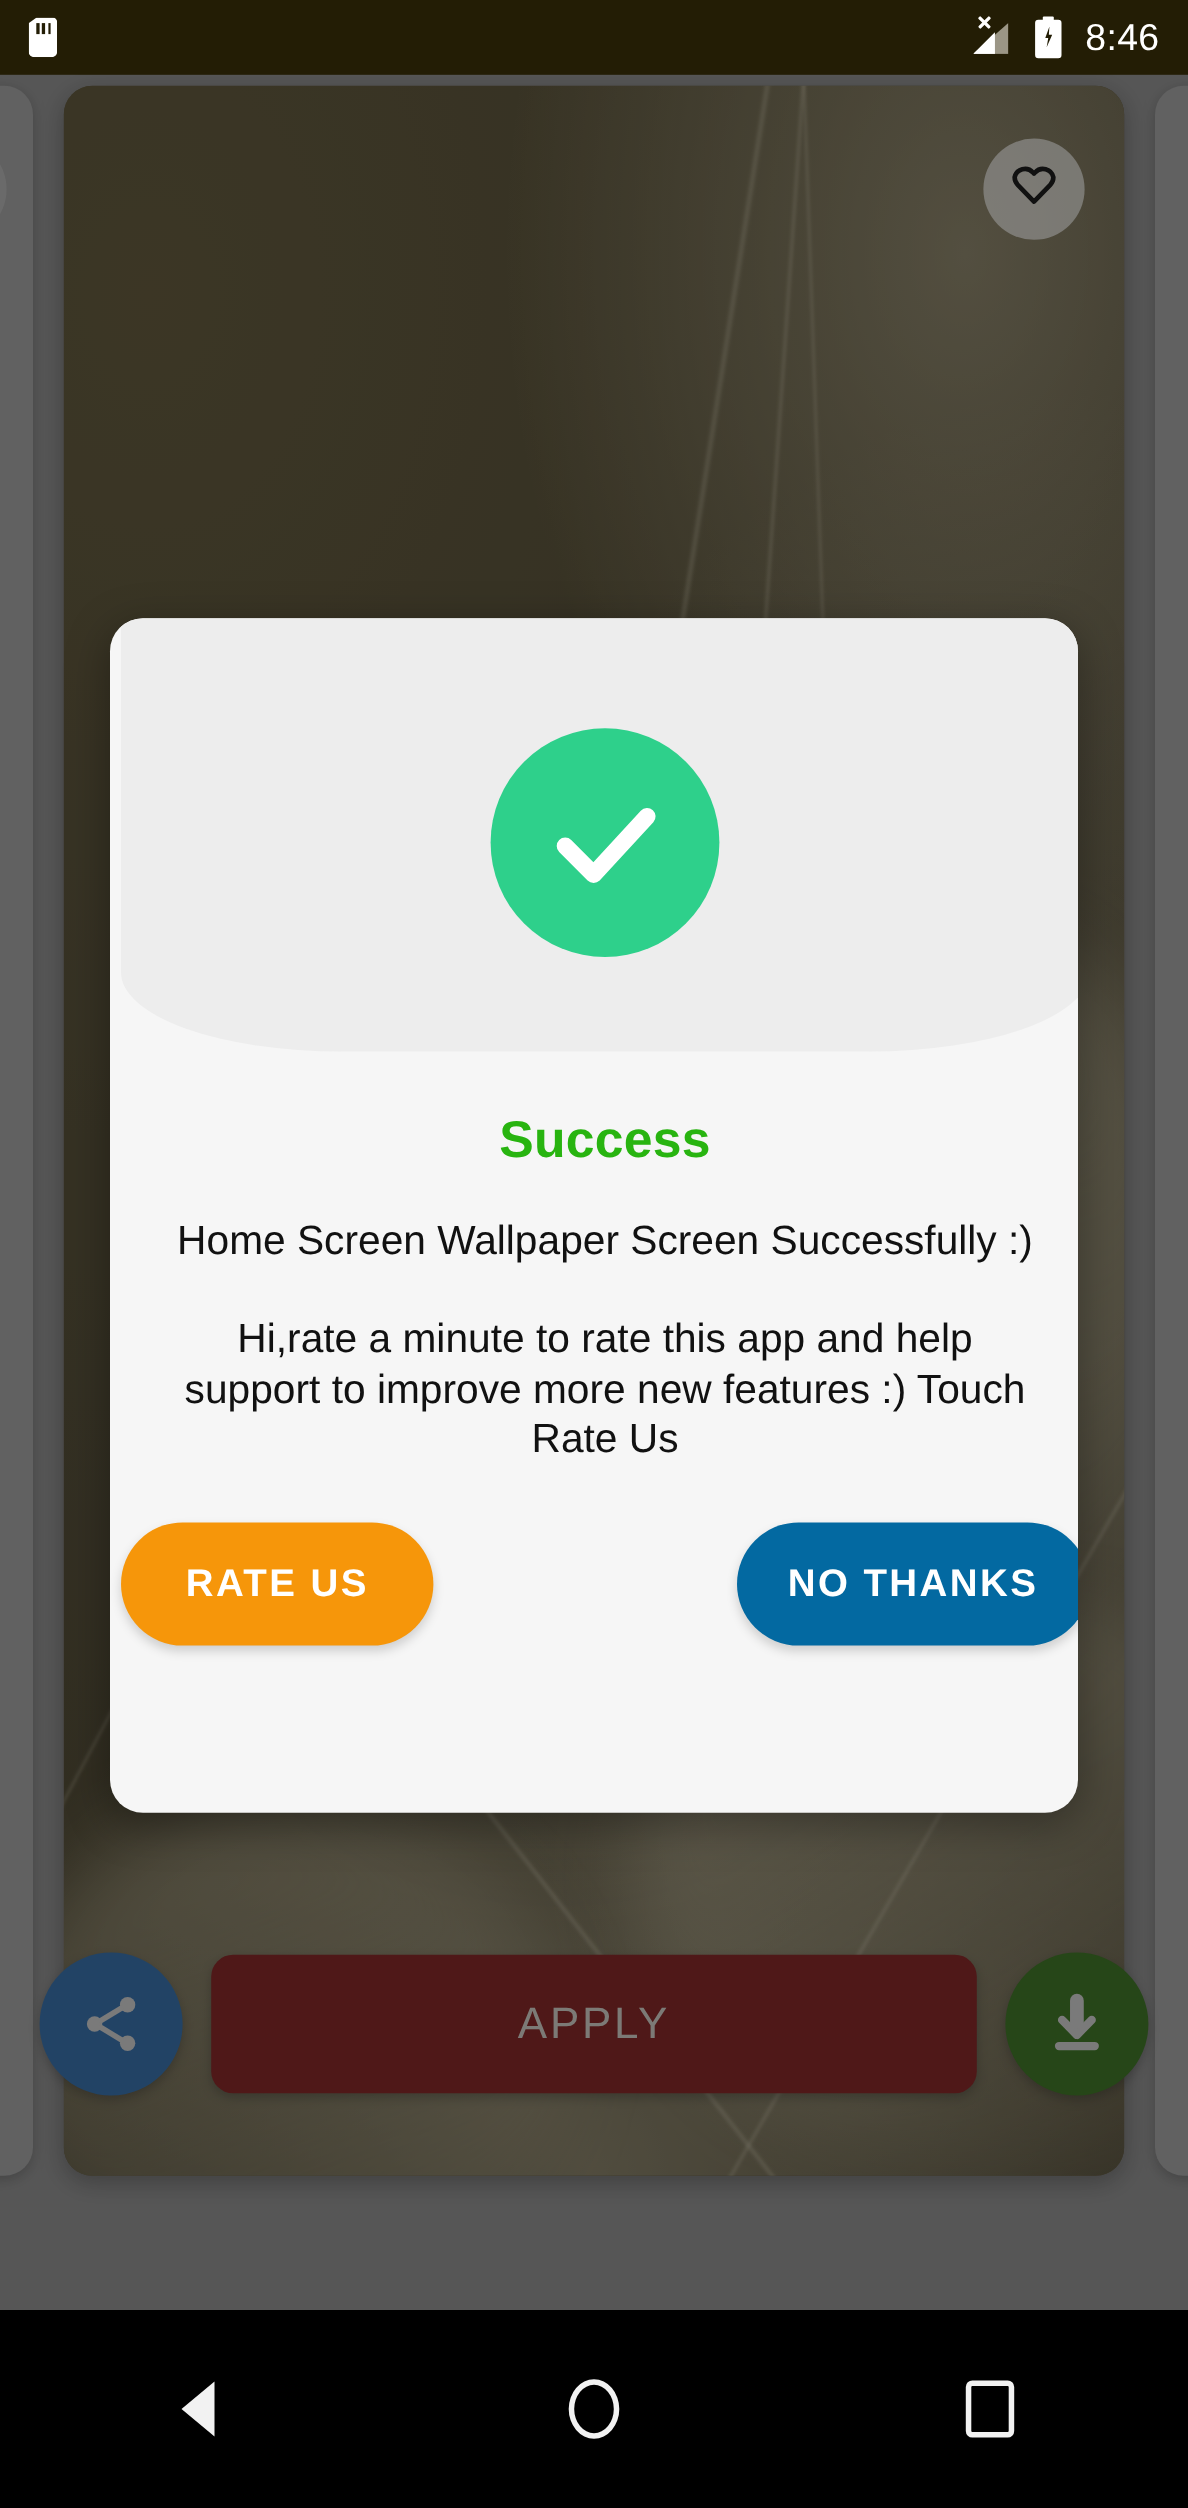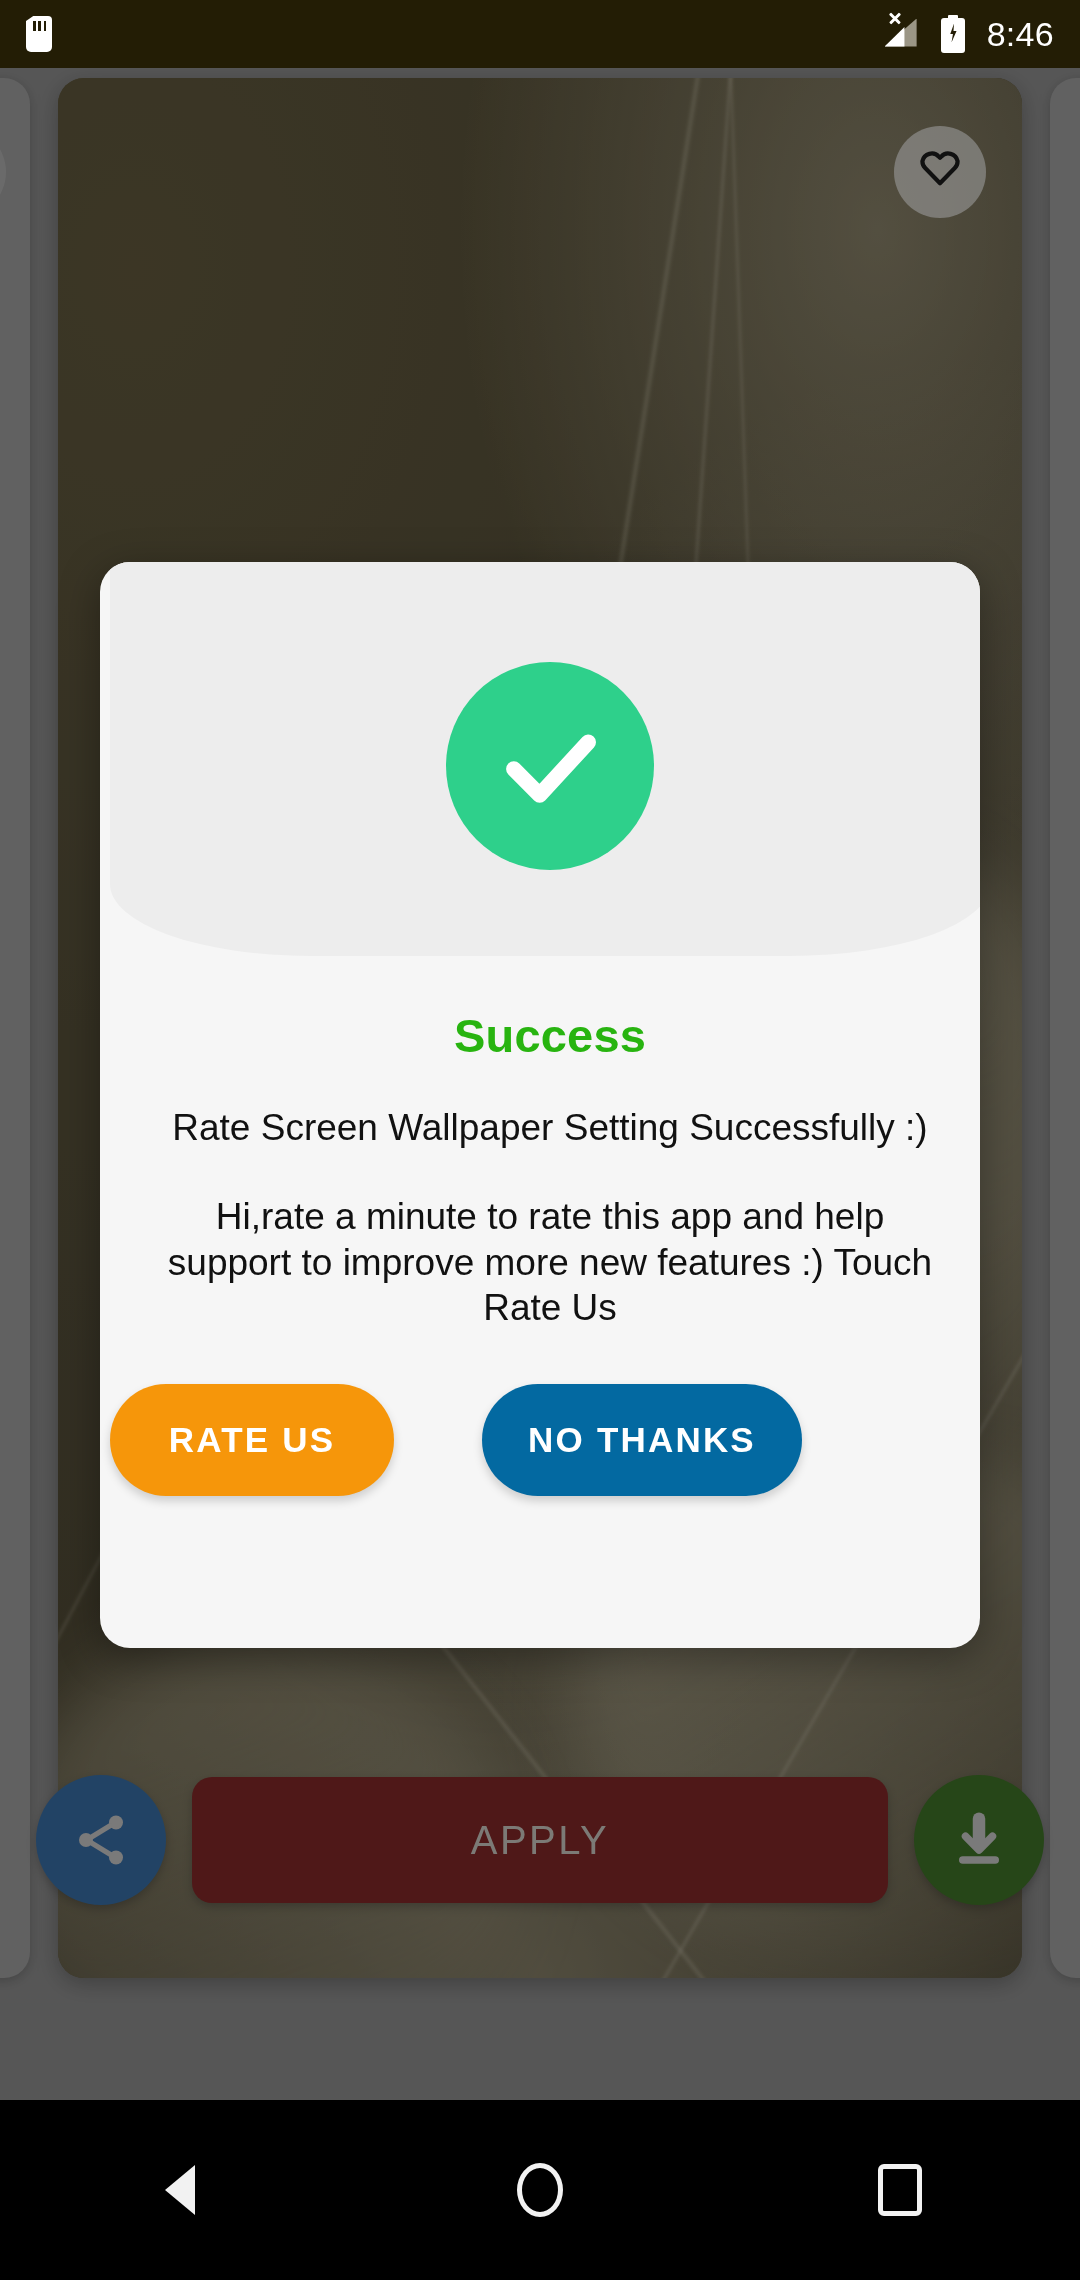--- a/index.html
+++ b/index.html
@@ -21,21 +21,21 @@
   
   #status-bar {
     position:absolute; top:0; left:0;
     width:1080px; height:68px;
     background:#231d05;
     display:flex; align-items:center;
     padding:0 26px;
     z-index:60;
   }
   .sb-left { display:flex; align-items:center; gap:10px; }
-  .sb-right { margin-left:auto; display:flex; align-items:flex-start; gap:22px; }
+  .sb-right { margin-left:auto; display:flex; align-items:center; gap:22px; }
 
   .sim-icon { width:26px; height:36px; position:relative; }
   .sim-icon .body {
     position:absolute; inset:0;
     background:#fff;
     border-radius:4px 4px 5px 5px;
     clip-path: polygon(28% 0, 100% 0, 100% 100%, 0 100%, 0 14%);
   }
   .sim-icon .bars { position:absolute; top:5px; left:7px; display:flex; gap:2.5px; }
   .sim-icon .bars i { display:block; width:2.8px; height:10px; background:#231d05; }
@@ -266,21 +266,21 @@
     color:#111;
     font-size:37px;
     line-height:1.22;
   }
 
   #dialog-actions {
     margin-top:54px;
     width:880px;
     display:flex;
     align-items:center;
-    justify-content:flex-start;
+    justify-content:space-between;
     gap:88px;
   }
   .pill-btn {
     height:112px;
     border-radius:56px;
     display:flex; align-items:center; justify-content:center;
     color:#fff;
     font-size:35px; font-weight:bold;
     letter-spacing:2.2px;
     box-shadow:0 5px 10px rgba(0,0,0,.17);
@@ -359,21 +359,21 @@
     <div id="dialog-header">
       <div id="success-badge">
         <svg viewBox="0 0 24 24" fill="none" stroke="#ffffff" stroke-width="3" stroke-linecap="round" stroke-linejoin="round">
           <path d="M5 12.6 10 17.6 19.4 7.4"></path>
         </svg>
       </div>
     </div>
 
     <div id="dialog-title">Success</div>
 
-    <div id="dialog-message">Rate Screen Wallpaper Setting Successfully :)</div>
+    <div id="dialog-message">Home Screen Wallpaper Screen Successfully :)</div>
 
     <div id="dialog-subtext">Hi,rate a minute to rate this app and help support to improve more new features :) Touch Rate Us</div>
 
     <div id="dialog-actions">
       <div class="pill-btn" id="rate-us-button">RATE US</div>
       <div class="pill-btn" id="no-thanks-button">NO THANKS</div>
     </div>
   </div>
 
   <div id="status-bar">

